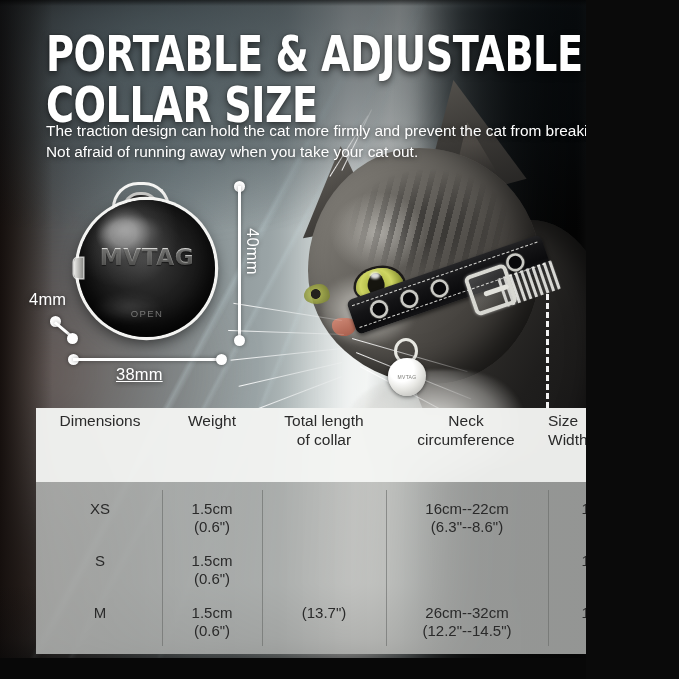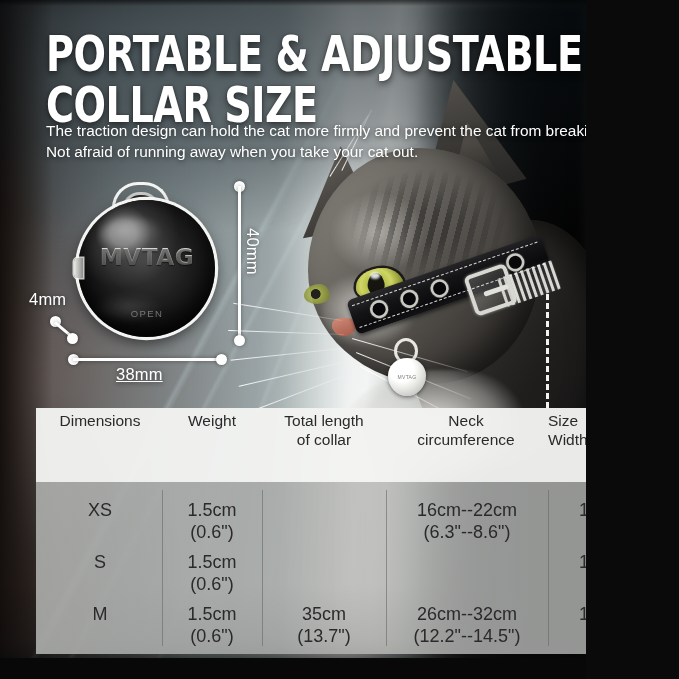--- a/index.html
+++ b/index.html
@@ -425,21 +425,21 @@
                              rgba(196,196,192,.55) 58%, rgba(176,178,176,.62) 74%,
                              rgba(168,170,168,.68) 100%);
   }
   .hcell, .dcell {
     position:absolute;
     text-align:center;
     color:#2a2a2a;
     line-height:1.2;
   }
   .hcell { font-size:15.5px; top:4px; }
-  .dcell { font-size:18px; }
+  .dcell { font-size:15px; }
   .col-div {
     position:absolute;
     top:82px; height:156px;
     width:1.2px;
     background:rgba(105,107,105,.62);
   }
 
   
   #bottom-strip {
     position:absolute; left:0; top:658px; width:679px; height:21px;
@@ -598,21 +598,20 @@
     </div>
 
     <div class="dcell" style="left:4px;   top:196px; width:120px;">
       <span>M</span>
     </div>
     <div class="dcell" style="left:126px; top:196px; width:100px;">
       <div>1.5cm</div>
       <div>(0.6")</div>
     </div>
     <div class="dcell" style="left:226px; top:196px; width:124px;">
-      <div>35cm</div>
       <div>(13.7")</div>
     </div>
     <div class="dcell" style="left:350px; top:196px; width:162px;">
       <div>26cm--32cm</div>
       <div>(12.2"--14.5")</div>
     </div>
     <div class="dcell" style="left:512px; top:196px; width:92px;">
       <span>19g</span>
     </div>
   </div>

